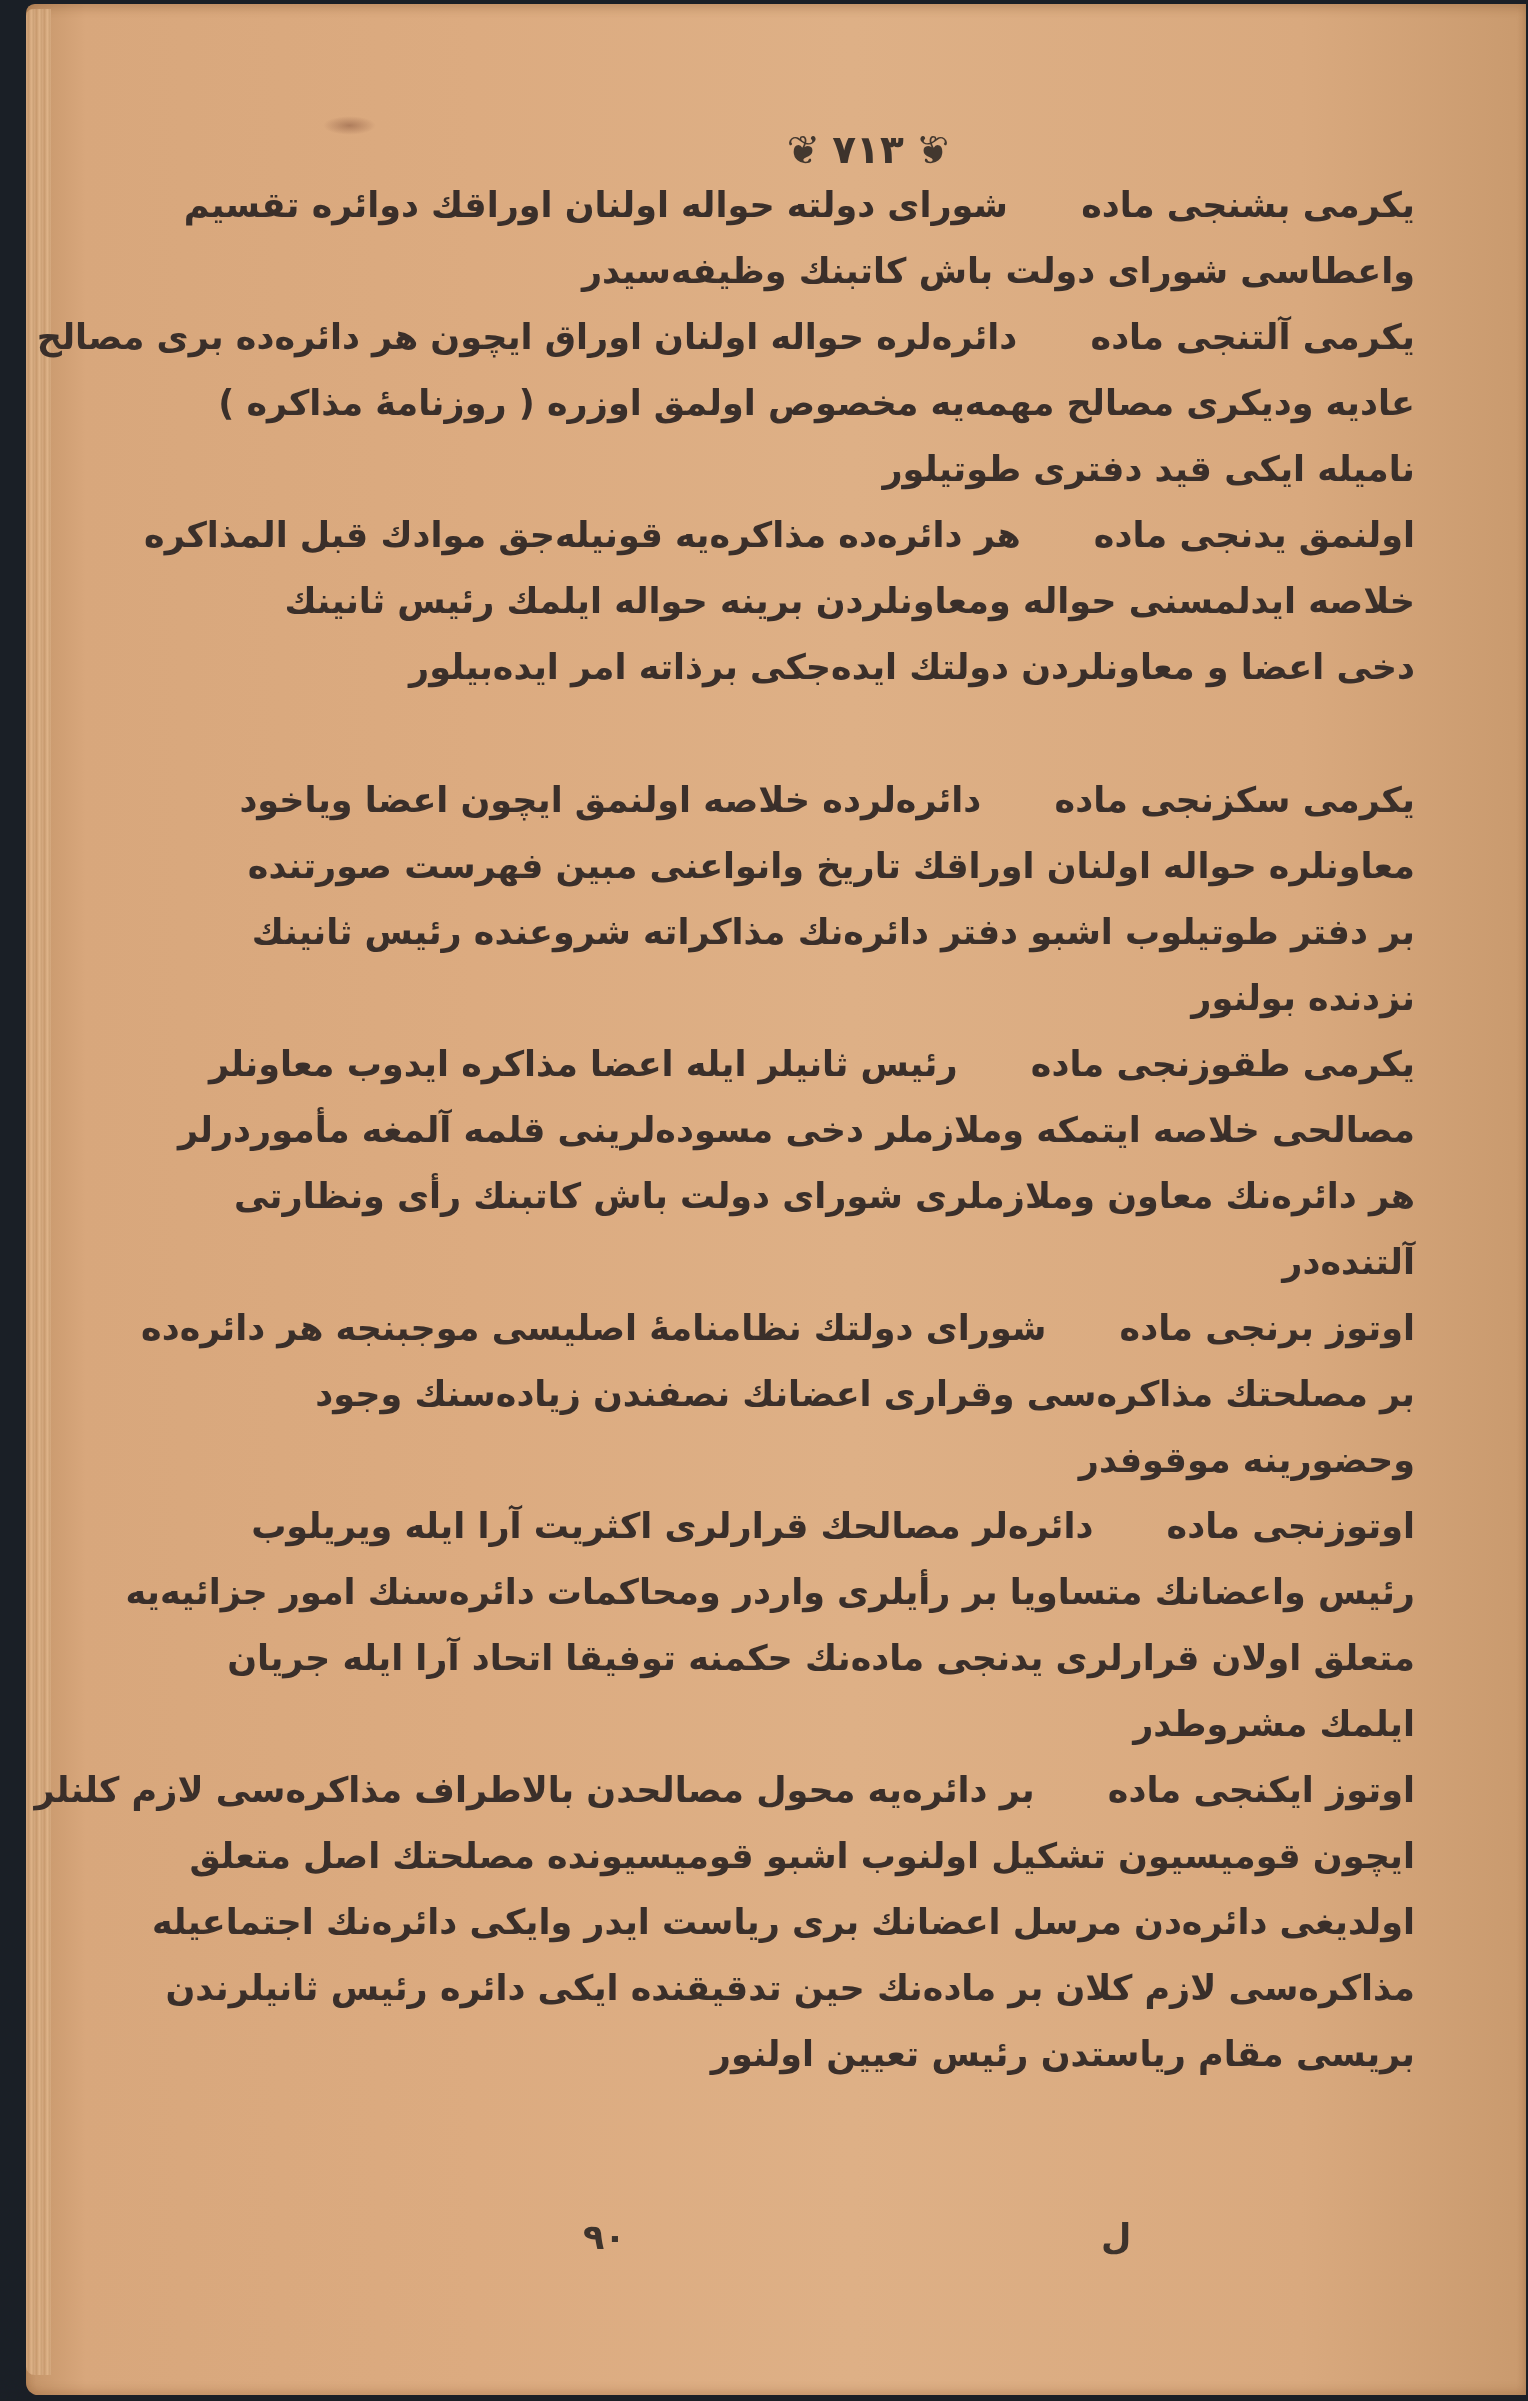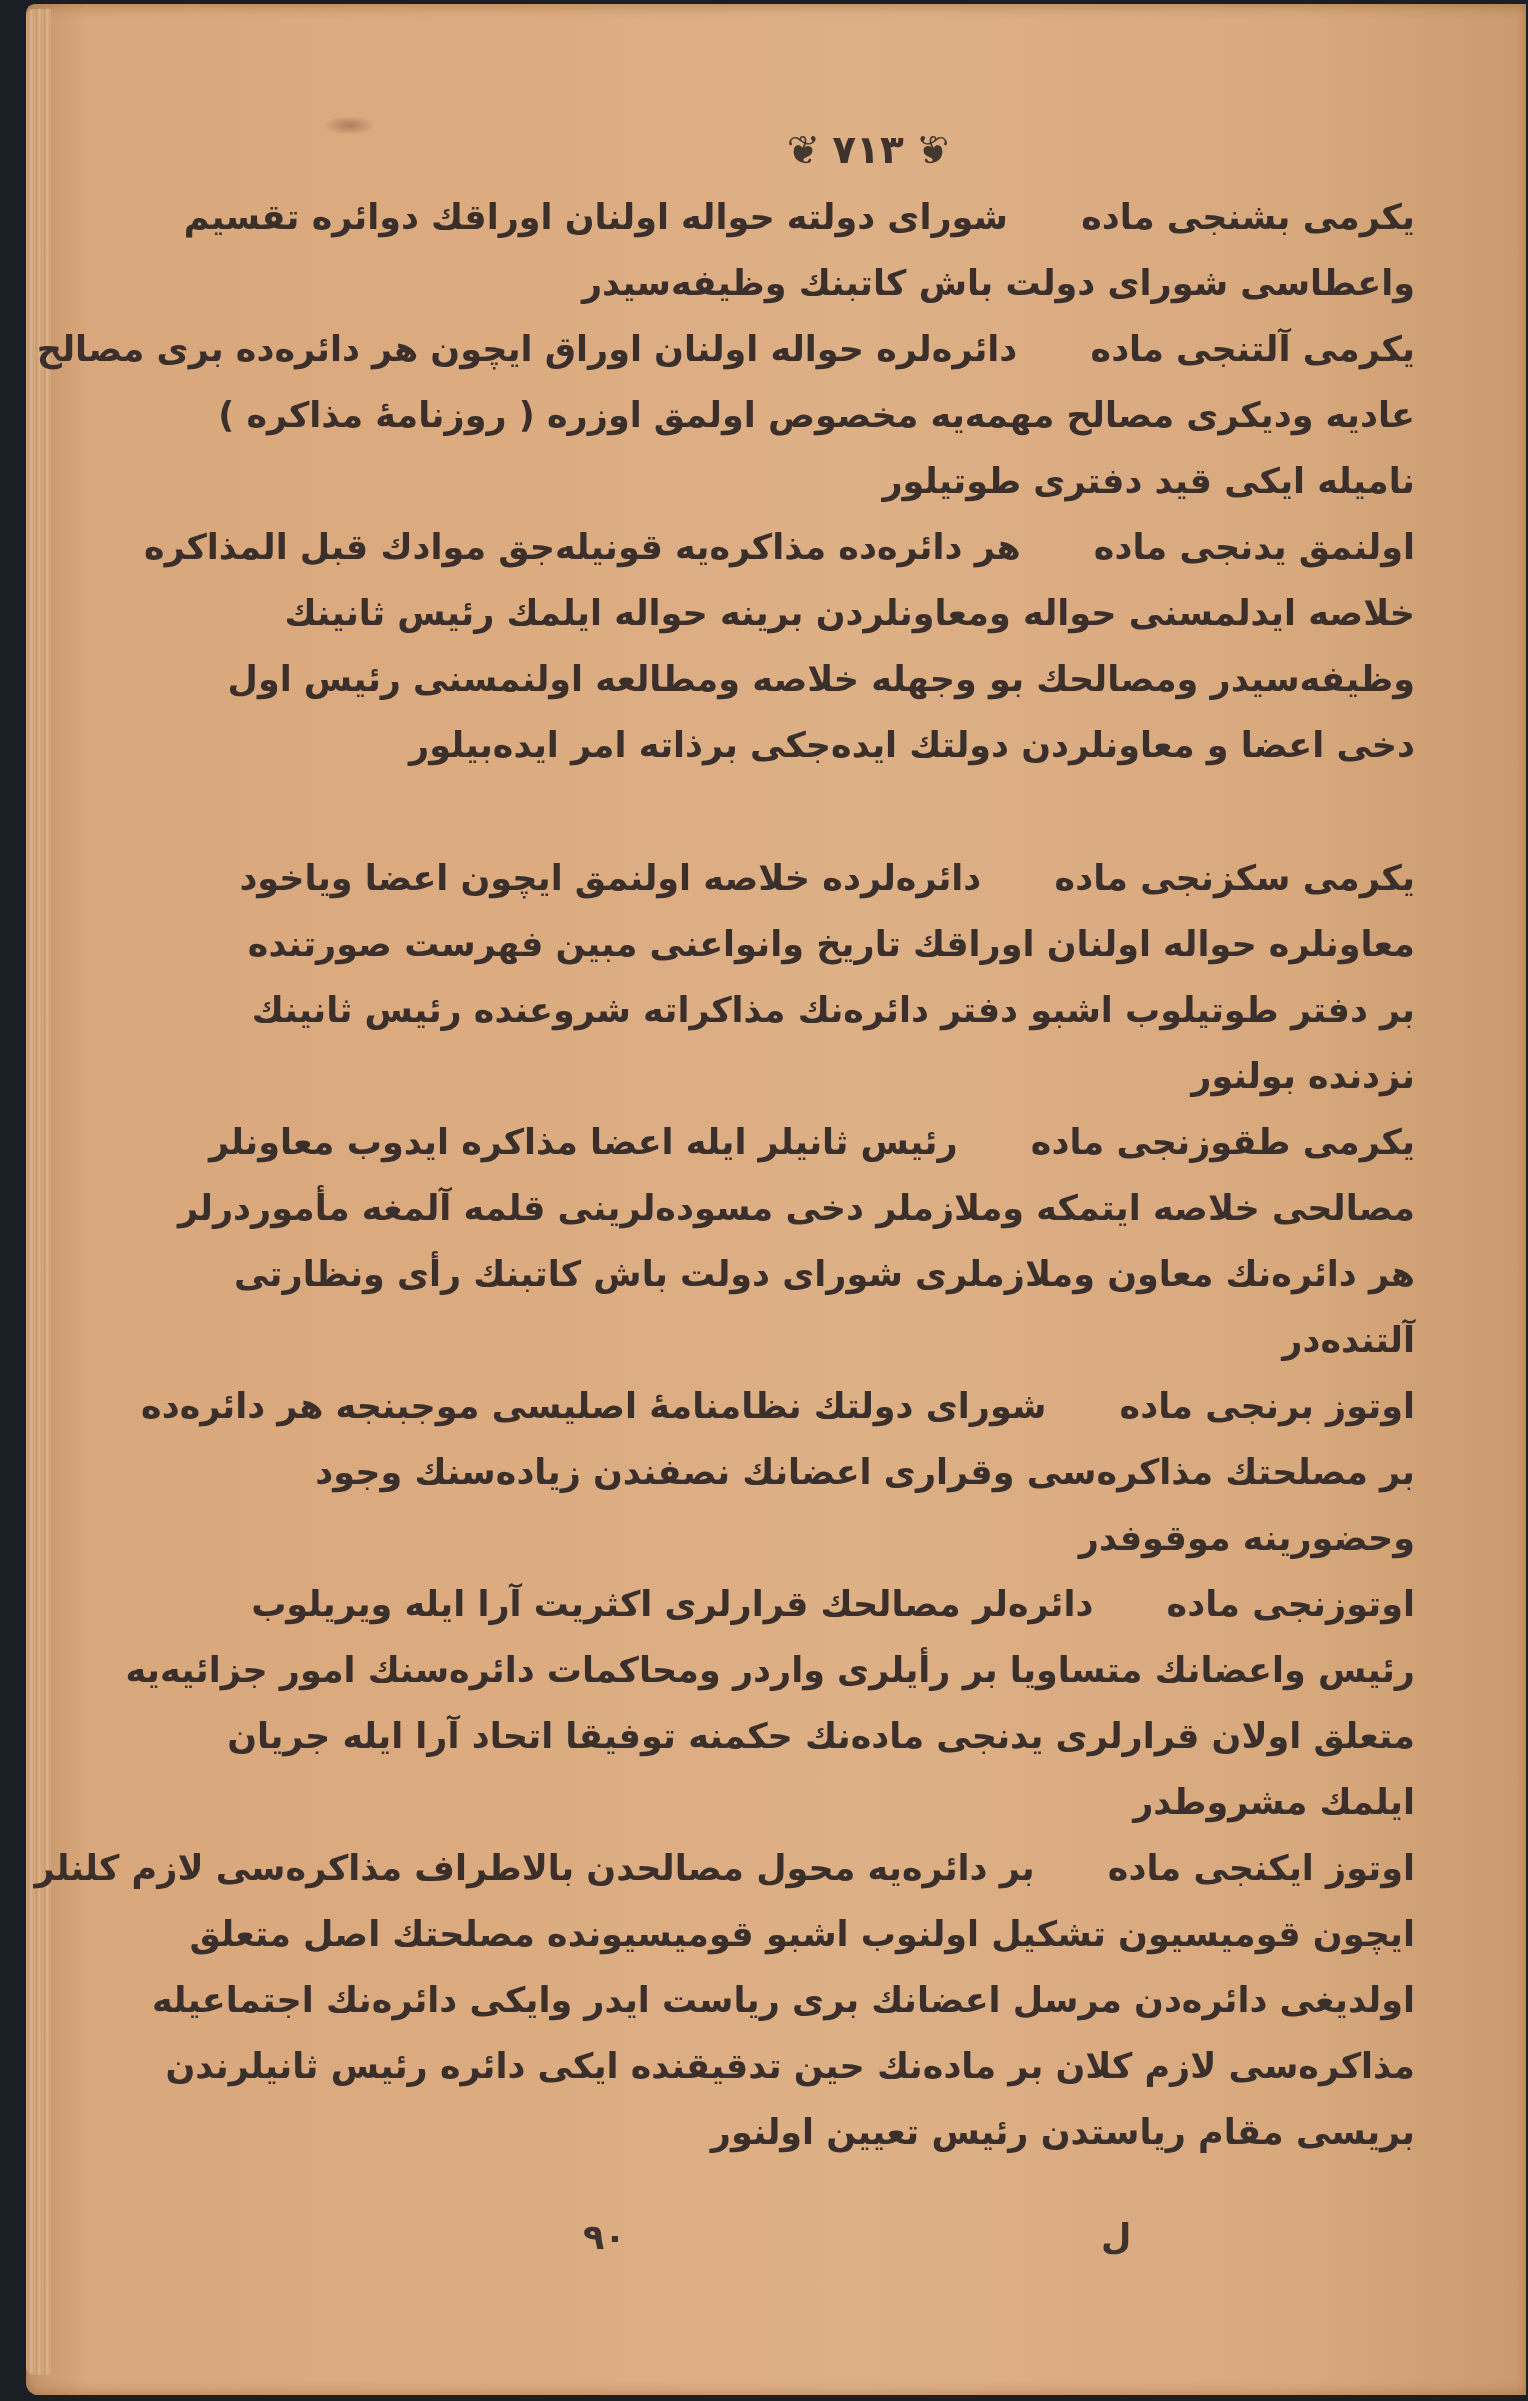--- a/index.html
+++ b/index.html
@@ -41,21 +41,21 @@
       left: 323px;
       top: 116px;
       width: 53px;
       height: 19px;
       border-radius: 50%;
       background: radial-gradient(ellipse, rgba(120,70,50,0.45), rgba(120,70,50,0) 70%);
     }
     .text-block {
       position: absolute;
       left: 337px;
-      top: 184px;
+      top: 172px;
       width: 1078px;
       direction: rtl;
       font-family: "DejaVu Sans", sans-serif;
       color: #3a2f2a;
       font-size: 35px;
       font-weight: bold;
     }
     .header {
       position: absolute;
       left: 754px;
@@ -142,21 +142,20 @@
       <div class="line">عادیه ودیکری مصالح مهمه‌یه مخصوص اولمق اوزره ( روزنامهٔ مذاکره )</div>
       <div class="line last">نامیله ایکی قید دفتری طوتیلور</div>
     </div>
 
     <div>
       <div class="line">
         <span class="article-title">اولنمق یدنجی ماده</span>
         <span>هر دائره‌ده مذاکره‌یه قونیله‌جق موادك قبل المذاکره</span>
       </div>
       <div class="line">خلاصه ایدلمسنی حواله ومعاونلردن برینه حواله ایلمك رئیس ثانینك</div>
-      <div class="line">وظیفه‌سیدر ومصالحك بو وجهله خلاصه ومطالعه اولنمسنی رئیس اول</div>
       <div class="line last">دخی اعضا و معاونلردن دولتك ایده‌جکی برذاته امر ایده‌بیلور</div>
     </div>
 
     <div class="gap"></div>
 
     <div>
       <div class="line">
         <span class="article-title">یکرمی سکزنجی ماده</span>
         <span>دائره‌لرده خلاصه اولنمق ایچون اعضا ویاخود</span>
       </div>

